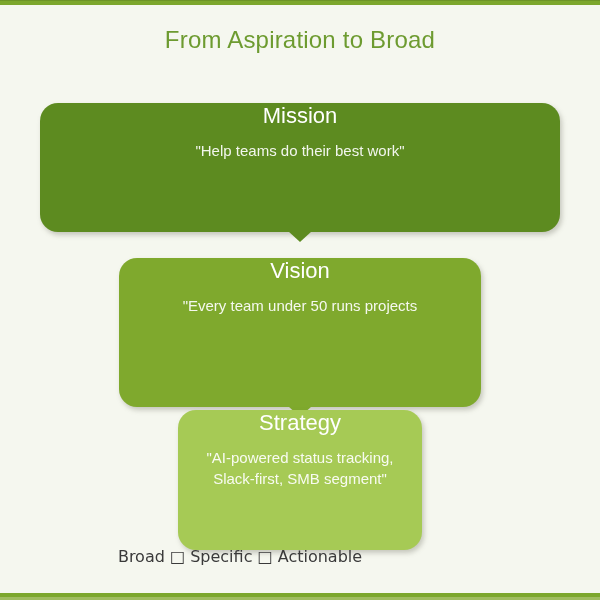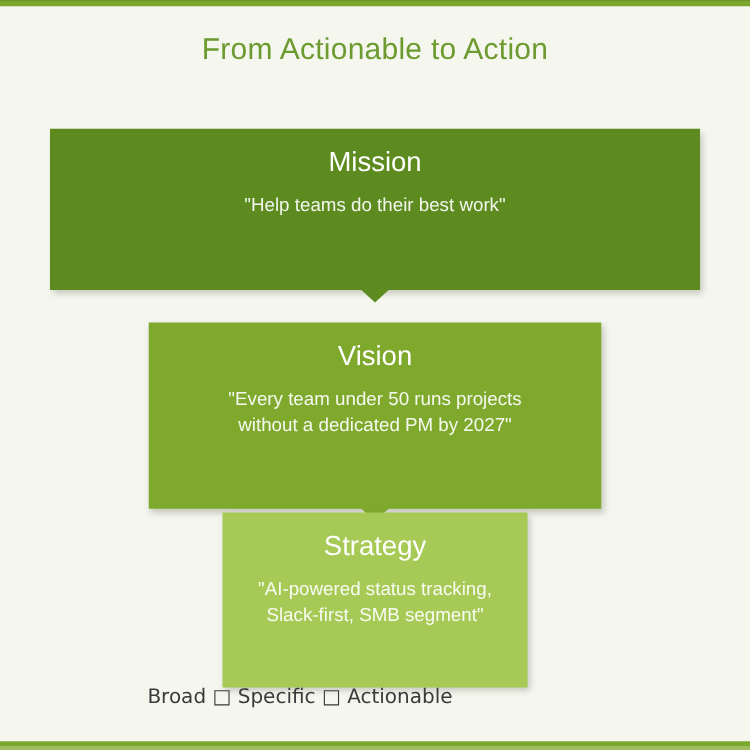--- a/index.html
+++ b/index.html
@@ -36,23 +36,22 @@
     width: 600px;
     margin: 0;
     text-align: center;
     font-size: 24px;
     font-weight: 400;
     color: var(--title-green, #6d9b30);
     letter-spacing: 0.2px;
   }
   .funnel-box {
     position: absolute;
-    border-radius: 0;
+    border-radius: 18px;
     box-sizing: border-box;
-    padding-top: 14px;
     text-align: center;
     box-shadow: 2px 3px 5px rgba(110, 110, 95, 0.35);
   }
   .funnel-box.mission  { left: 40px;  top: 103px; width: 520px; height: 129px; background: var(--mission-green, #5d8b20); }
   .funnel-box.vision   { left: 119px; top: 258px; width: 362px; height: 149px; background: var(--vision-green, #7fa92d); }
   .funnel-box.strategy { left: 178px; top: 410px; width: 244px; height: 140px; background: var(--strategy-green, #a6ca55); }
   .box-title {
     font-size: 22px;
     font-weight: 400;
     color: #ffffff;
@@ -90,35 +89,34 @@
     font-family: "DejaVu Sans", "Liberation Sans", sans-serif;
   }
 </style>
 </head>
 <body>
 
 <div class="canvas">
 
   <div class="edge-band top"></div>
 
-  <h1 class="title">From Actionable to Action</h1>
+  <h1 class="title">From Aspiration to Broad</h1>
 
   <div class="funnel-box mission">
     <div class="box-title">Mission</div>
     <div class="box-quote">
       <span>"Help teams do their best work"</span>
     </div>
     <div class="down-arrow"></div>
   </div>
 
   <div class="funnel-box vision">
     <div class="box-title">Vision</div>
     <div class="box-quote">
       <span>"Every team under 50 runs projects</span>
-      <span>without a dedicated PM by 2027"</span>
     </div>
     <div class="down-arrow"></div>
   </div>
 
   <div class="funnel-box strategy">
     <div class="box-title">Strategy</div>
     <div class="box-quote">
       <span>"AI-powered status tracking,</span>
       <span>Slack-first, SMB segment"</span>
     </div>

